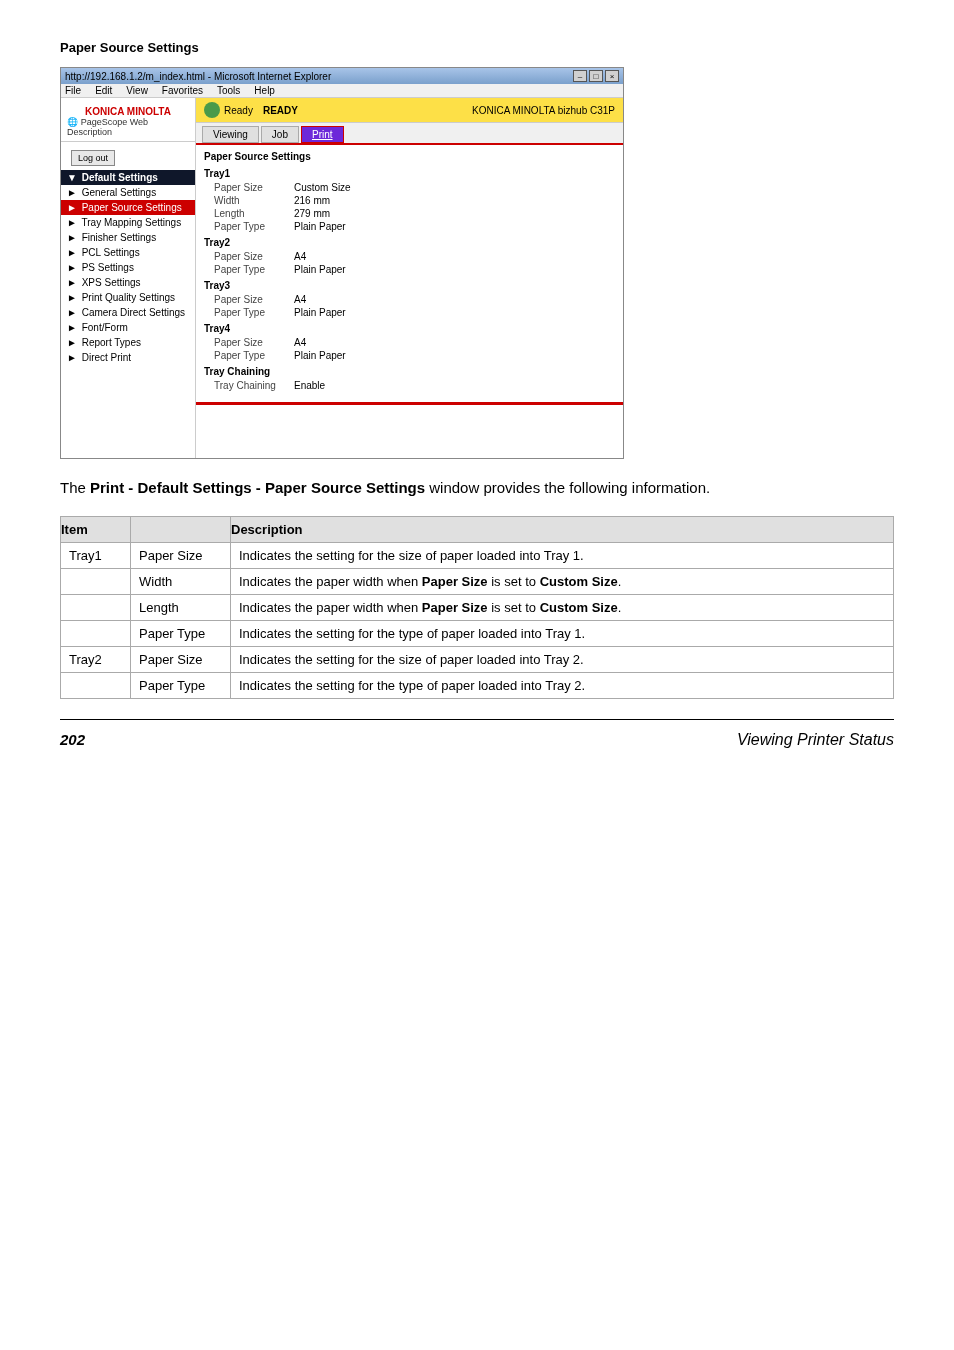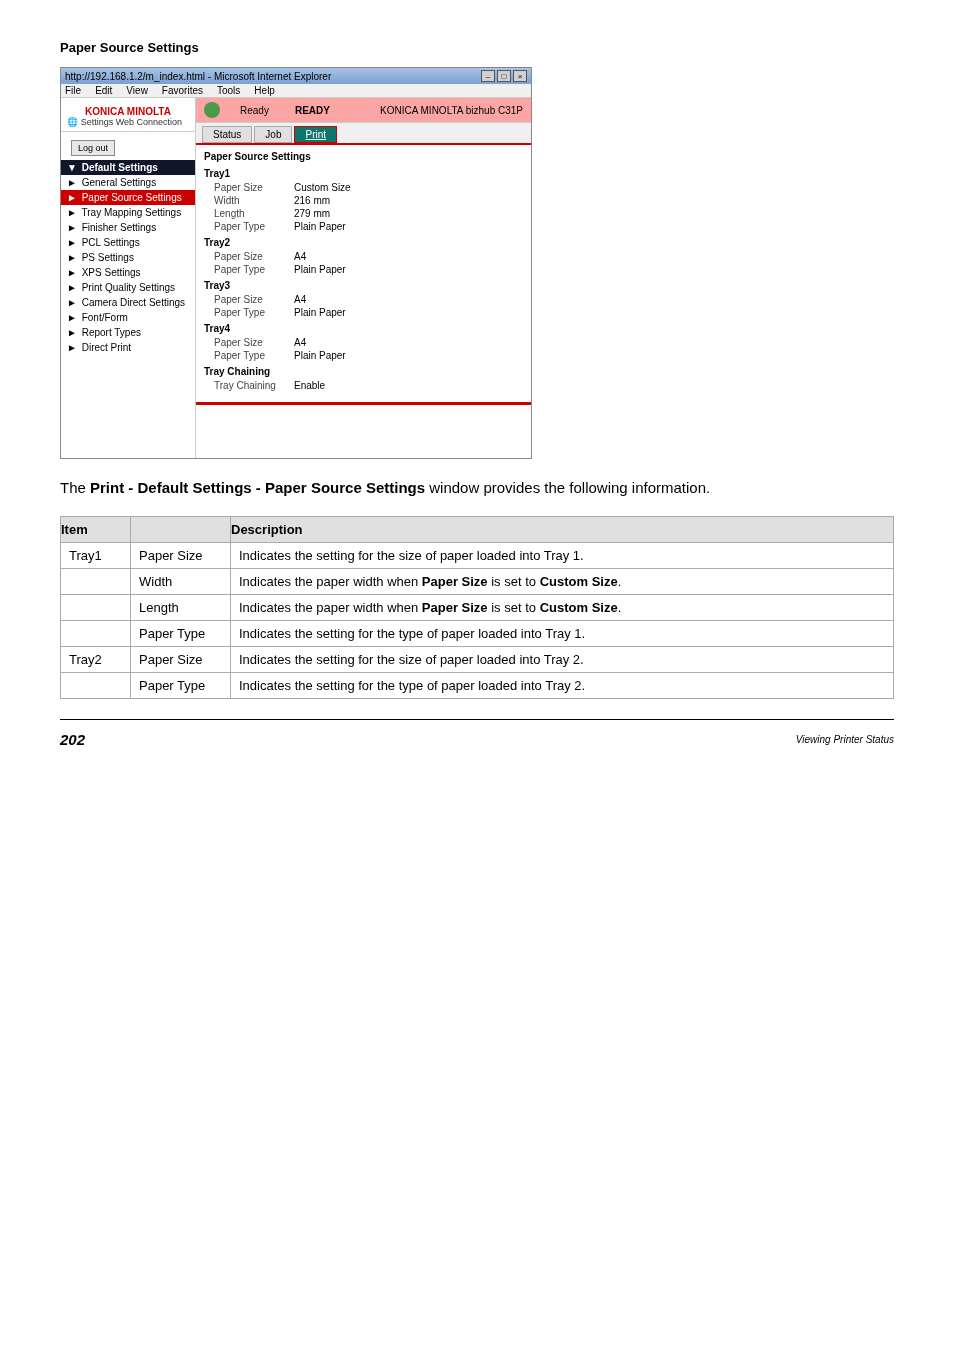--- a/index.html
+++ b/index.html
@@ -19,21 +19,21 @@
     
     .section-heading {
       font-size: 13px;
       font-weight: bold;
       margin-bottom: 12px;
     }
 
     
     .browser-window {
       border: 1px solid #888;
-      width: 472px;
+      width: 564px;
       margin-bottom: 18px;
       background: #fff;
       font-size: 10px;
     }
     .browser-titlebar {
       background: linear-gradient(to bottom, #a8c4e8, #7aa0cc);
       padding: 2px 4px;
       display: flex;
       justify-content: space-between;
       align-items: center;
@@ -132,22 +132,21 @@
       padding: 0;
       font-size: 10px;
     }
 
     
     .printer-header {
       display: flex;
       align-items: center;
       padding: 4px 8px;
       border-bottom: 1px solid #ccc;
-      background: #fca5a5;
-      gap: 16px;
+      background: #fde047;
     }
     .status-icon {
       width: 16px;
       height: 16px;
       border-radius: 50%;
       background: #4a9a4a;
       margin-right: 4px;
     }
     .ready-text {
       font-size: 10px;
@@ -172,21 +171,21 @@
     }
     .tab {
       padding: 2px 10px;
       font-size: 10px;
       cursor: pointer;
       border: 1px solid #aaa;
       background: #e0e0e0;
       margin-right: 2px;
     }
     .tab.active {
-      background: #0f766e;
+      background: #6d28d9;
       color: #fff;
       border-color: #cc0000;
       text-decoration: underline;
     }
 
     
     .content-area {
       padding: 6px 8px;
     }
     .content-title {
@@ -265,21 +264,21 @@
       border-top: 1px solid #000;
       padding-top: 11px;
     }
     .footer-page-num {
       font-style: italic;
       font-size: 15px;
       font-weight: bold;
     }
     .footer-section-title {
       font-style: italic;
-      font-size: 10px;
+      font-size: 16px;
     }
   </style>
 </head>
 <body>
 
 <div class="page-wrapper">
 
   <div class="section-heading">Paper Source Settings</div>
 
   <div class="browser-window">
@@ -300,21 +299,21 @@
       <span>Favorites</span>
       <span>Tools</span>
       <span>Help</span>
     </div>
 
     <div class="browser-content">
 
       <div class="printer-sidebar">
         <div class="sidebar-logo-area">
           <div class="konica-logo">KONICA MINOLTA</div>
-          <div class="page-scope-logo">🌐 Settings Web Connection</div>
+          <div class="page-scope-logo">🌐 PageScope Web Description</div>
         </div>
         <div class="logout-btn">Log out</div>
         
         <div class="sidebar-item active-section"><span class="arrow">▼</span> Default Settings</div>
         <div class="sidebar-item"><span class="arrow">►</span> General Settings</div>
         <div class="sidebar-item active-item"><span class="arrow">►</span> Paper Source Settings</div>
         <div class="sidebar-item"><span class="arrow">►</span> Tray Mapping Settings</div>
         <div class="sidebar-item"><span class="arrow">►</span> Finisher Settings</div>
         <div class="sidebar-item"><span class="arrow">►</span> PCL Settings</div>
         <div class="sidebar-item"><span class="arrow">►</span> PS Settings</div>
@@ -329,21 +328,21 @@
       <div class="printer-main">
 
         <div class="printer-header">
           <div class="status-icon"></div>
           <span class="ready-text">Ready</span>
           <span class="ready-label">READY</span>
           <span class="device-name">KONICA MINOLTA bizhub C31P</span>
         </div>
 
         <div class="tab-bar">
-          <div class="tab">Status</div>
+          <div class="tab">Viewing</div>
           <div class="tab">Job</div>
           <div class="tab active">Print</div>
         </div>
 
         <div class="content-area">
           <div class="content-title">Paper Source Settings</div>
 
           <div class="tray-heading">Tray1</div>
           <div class="settings-row">
             <span class="settings-label">Paper Size</span>

